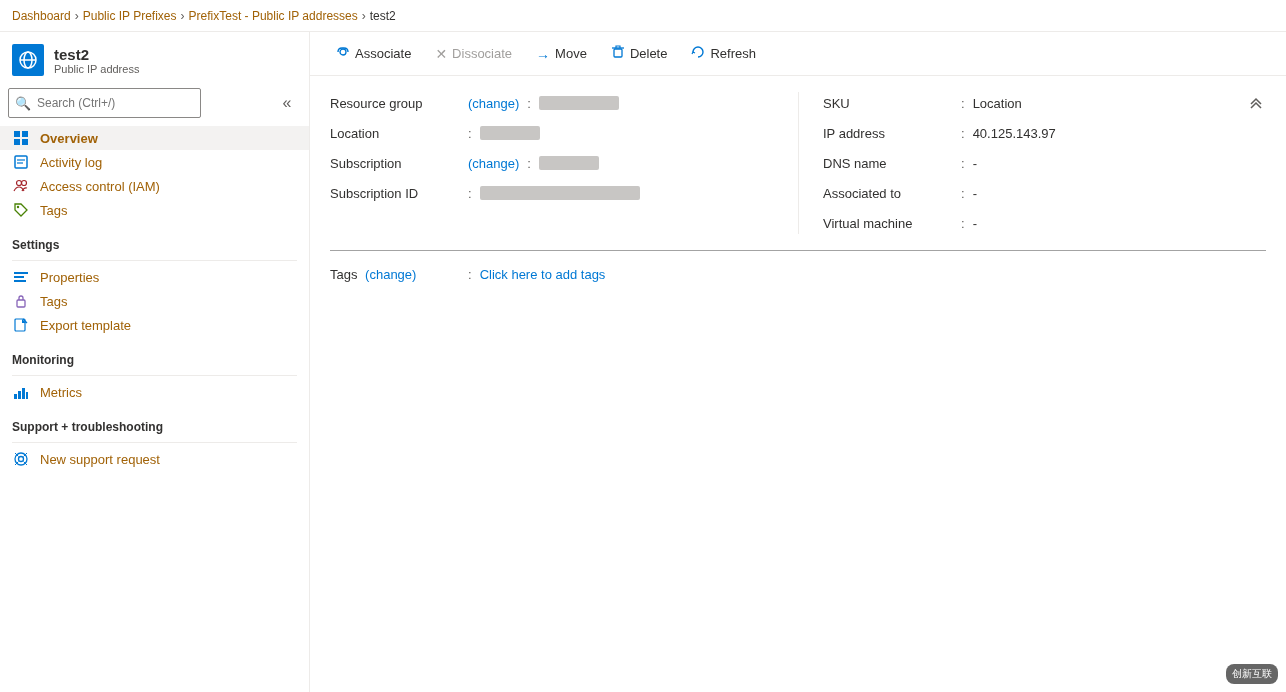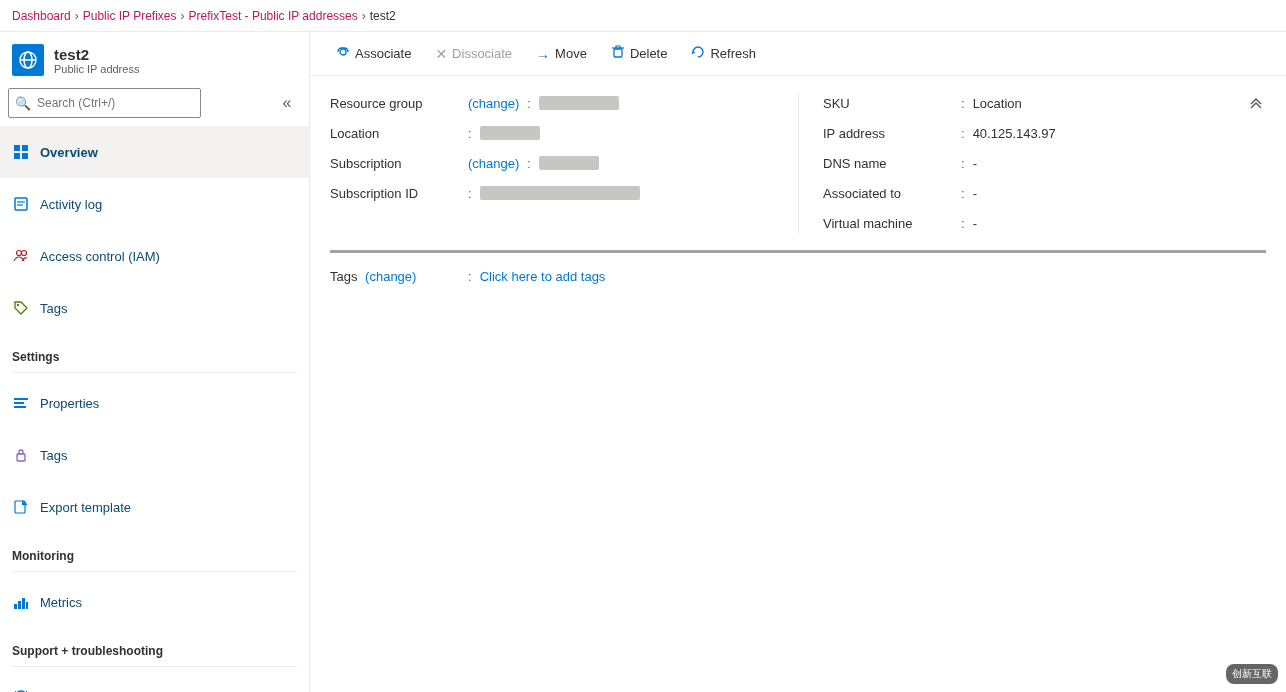--- a/index.html
+++ b/index.html
@@ -11,21 +11,21 @@
       background: #fff;
       display: flex;
       align-items: center;
       padding: 0 12px;
       border-bottom: 1px solid #edebe9;
       font-size: 12px;
       color: #0078d4;
       gap: 4px;
     }
     .breadcrumb span { color: #605e5c; }
-    .breadcrumb a { color: #be185d; text-decoration: none; cursor: pointer; }
+    .breadcrumb a { color: #a16207; text-decoration: none; cursor: pointer; }
     .breadcrumb .sep { color: #605e5c; }
 
     
     .layout { display: flex; height: calc(692px - 32px); }
 
     
     .sidebar {
       width: 310px;
       min-width: 310px;
       background: #fff;
@@ -95,26 +95,26 @@
       border: none;
       background: transparent;
       font-size: 16px;
     }
 
     
     .sidebar-nav { flex: 1; }
     .nav-item {
       display: flex;
       align-items: center;
-      height: 52px;
+      height: 24px;
       padding: 0 12px;
       cursor: pointer;
       gap: 10px;
       font-size: 13px;
-      color: #0c4a6e;
+      color: #a16207;
     }
     .nav-item.active { background: #f3f2f1; font-weight: 600; }
     .nav-item .nav-icon { width: 18px; height: 18px; display: flex; align-items: center; justify-content: center; flex-shrink: 0; }
 
     .section-label {
       font-size: 12px;
       font-weight: 600;
       color: #323130;
       padding: 16px 12px 4px 12px;
     }
@@ -155,21 +155,21 @@
     .toolbar-btn.disabled .btn-icon { color: #a19f9d; }
 
     
     .content { flex: 1; overflow-y: auto; padding: 16px 20px; background: #fff; }
 
     
     .info-grid {
       display: grid;
       grid-template-columns: 1fr 1fr;
       gap: 0;
-      border-bottom: 3px solid #a3a3a3;
+      border-bottom: 1px solid #a3a3a3;
       padding-bottom: 16px;
       margin-bottom: 16px;
     }
     .info-left, .info-right { display: flex; flex-direction: column; gap: 8px; }
     .info-right { border-left: 1px solid #edebe9; padding-left: 24px; }
 
     .info-row {
       display: flex;
       align-items: center;
       gap: 8px;

